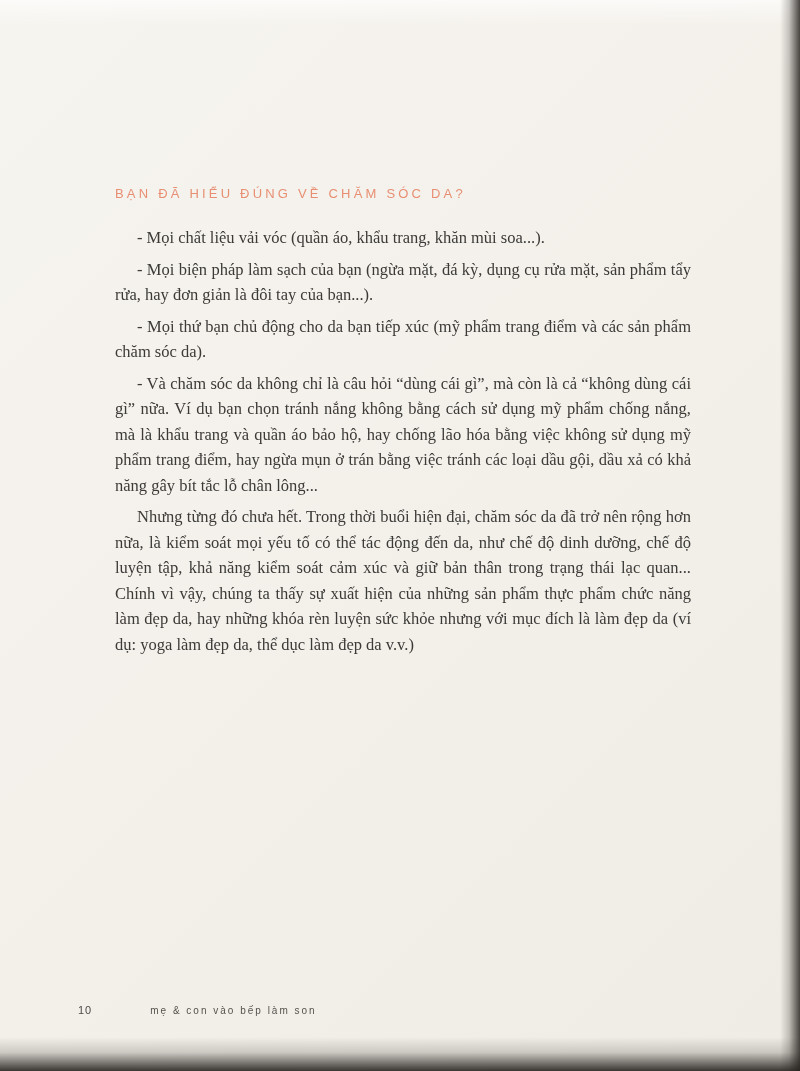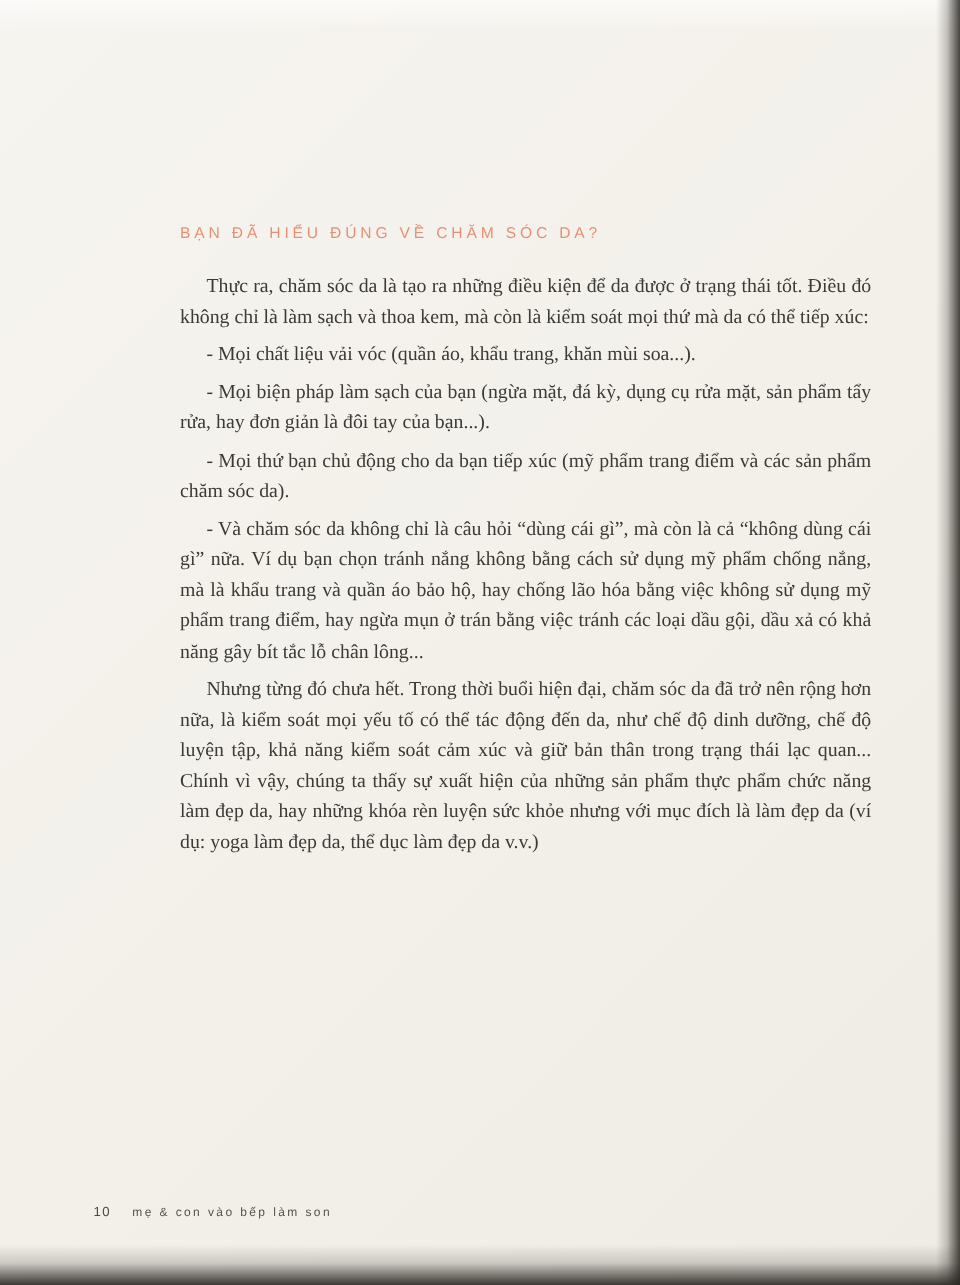--- a/index.html
+++ b/index.html
@@ -45,21 +45,20 @@
     width: 100%;
     height: 26px;
     background: linear-gradient(to bottom, rgba(255,255,255,0.65) 0%, rgba(255,255,255,0) 100%);
     pointer-events: none;
   }
   .content {
     position: absolute;
     left: 115px;
     top: 186px;
     width: 576px;
-    margin-left: 35px;
   }
   .heading {
     margin: 0 0 24px 0;
     font-family: "Liberation Sans", sans-serif;
     font-size: 13px;
     font-weight: 500;
     letter-spacing: 3.2px;
     color: #e88f73;
     text-transform: uppercase;
   }
@@ -70,20 +69,21 @@
     color: #3b3a37;
     text-align: justify;
     text-indent: 22px;
   }
   .page-footer {
     position: absolute;
     left: 78px;
     top: 1004px;
     display: flex;
     align-items: baseline;
+    gap: 40px;
     font-family: "Liberation Sans", sans-serif;
     color: #4c4a46;
     text-align: right;
   }
   .page-number {
     font-size: 11px;
     letter-spacing: 1px;
   }
   .running-title {
     font-size: 10px;
@@ -94,21 +94,20 @@
 </style>
 </head>
 <body>
 
 <div class="scan-page">
 
   <div class="content">
     <h1 class="heading">BẠN ĐÃ HIỂU ĐÚNG VỀ CHĂM SÓC DA?</h1>
 
     <div class="body-text">
-      <p>Thực ra, chăm sóc da là tạo ra những điều kiện để da được ở trạng thái tốt. Điều đó không chỉ là làm sạch và thoa kem, mà còn là kiểm soát mọi thứ mà da có thể tiếp xúc:</p>
       <p>- Mọi chất liệu vải vóc (quần áo, khẩu trang, khăn mùi soa...).</p>
       <p>- Mọi biện pháp làm sạch của bạn (ngừa mặt, đá kỳ, dụng cụ rửa mặt, sản phẩm tẩy rửa, hay đơn giản là đôi tay của bạn...).</p>
       <p>- Mọi thứ bạn chủ động cho da bạn tiếp xúc (mỹ phẩm trang điểm và các sản phẩm chăm sóc da).</p>
       <p>- Và chăm sóc da không chỉ là câu hỏi “dùng cái gì”, mà còn là cả “không dùng cái gì” nữa. Ví dụ bạn chọn tránh nắng không bằng cách sử dụng mỹ phẩm chống nắng, mà là khẩu trang và quần áo bảo hộ, hay chống lão hóa bằng việc không sử dụng mỹ phẩm trang điểm, hay ngừa mụn ở trán bằng việc tránh các loại dầu gội, dầu xả có khả năng gây bít tắc lỗ chân lông...</p>
       <p>Nhưng từng đó chưa hết. Trong thời buổi hiện đại, chăm sóc da đã trở nên rộng hơn nữa, là kiểm soát mọi yếu tố có thể tác động đến da, như chế độ dinh dưỡng, chế độ luyện tập, khả năng kiểm soát cảm xúc và giữ bản thân trong trạng thái lạc quan... Chính vì vậy, chúng ta thấy sự xuất hiện của những sản phẩm thực phẩm chức năng làm đẹp da, hay những khóa rèn luyện sức khỏe nhưng với mục đích là làm đẹp da (ví dụ: yoga làm đẹp da, thể dục làm đẹp da v.v.)</p>
     </div>
   </div>
 
   <div class="page-footer">
     <span class="page-number">10</span>

